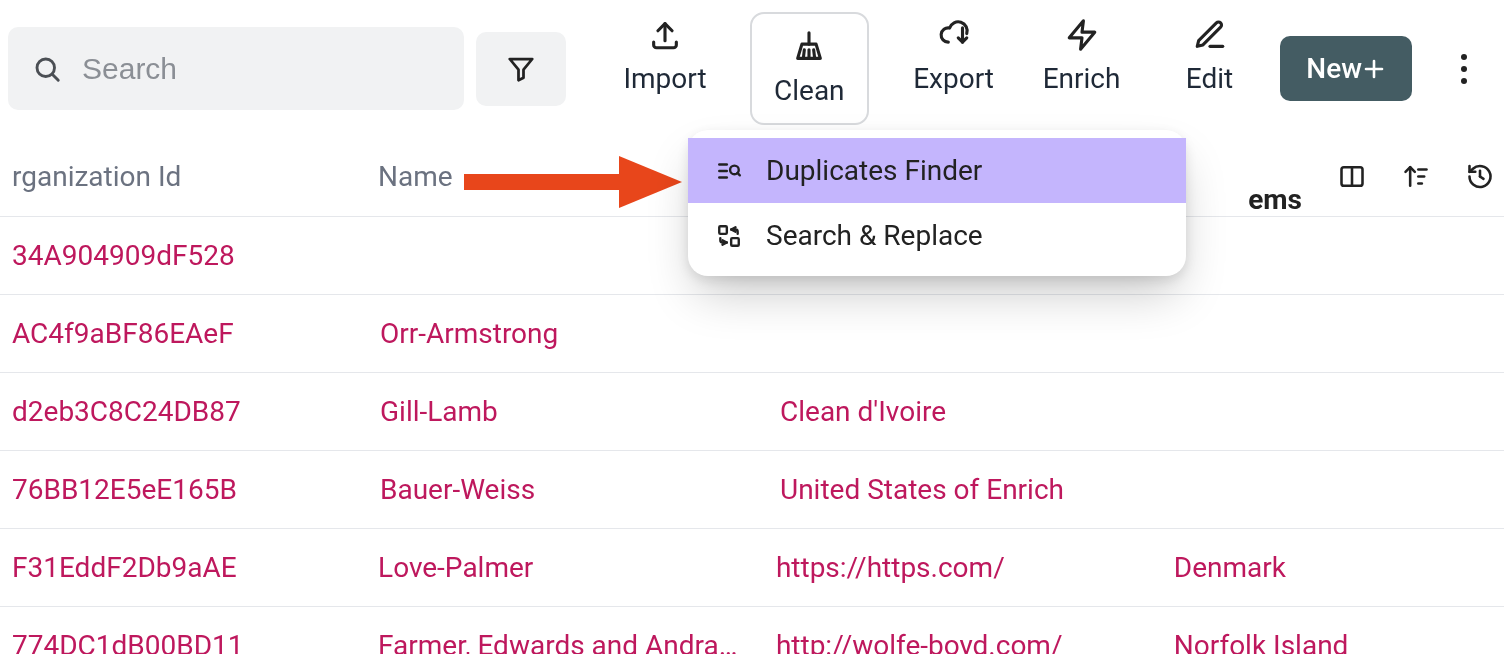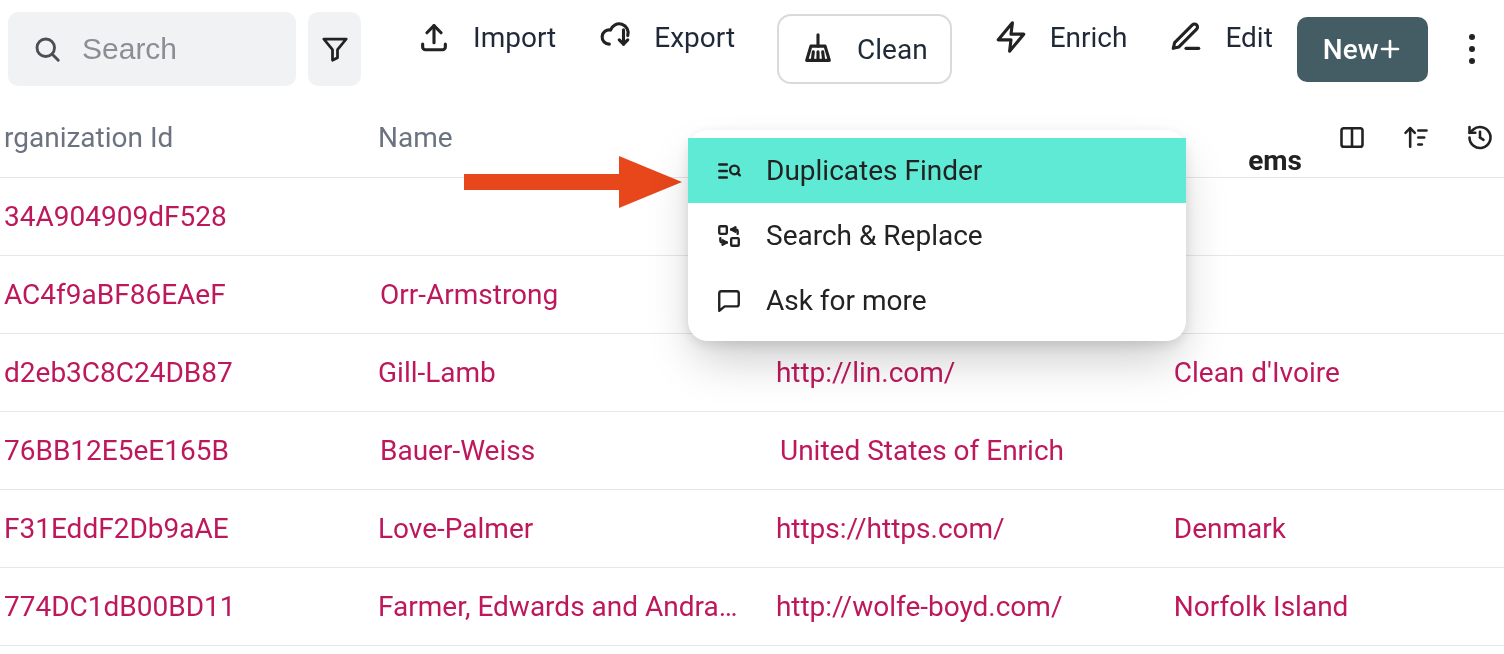--- a/index.html
+++ b/index.html
@@ -27,21 +27,21 @@
     align-items:center;
     padding:12px 20px 12px 8px;
     gap:12px;
   }
   .search{
     display:flex;
     align-items:center;
     gap:18px;
     background:var(--chip);
     border-radius:10px;
-    height:74px;
+    height:83px;
     padding:0 24px;
     width:456px;
   }
   .search input{
     border:none;
     outline:none;
     background:transparent;
     font-size:30px;
     color:var(--text);
     width:100%;
@@ -57,22 +57,23 @@
     justify-content:center;
   }
   .tools{
     display:flex;
     align-items:flex-start;
     gap:42px;
     margin-left:44px;
   }
   .tool{
     display:flex;
-    align-items:center;
-    gap:22px;
+    flex-direction:column;
+    align-items:center;
+    gap:10px;
     min-width:86px;
     padding-top:6px;
     border-radius:14px;
     padding-bottom:8px;
   }
   .tool .tlabel{font-size:28px;color:var(--text);}
   .tool.active{
     border:2px solid #d8dadd;
     padding:16px 22px 16px;
   }
@@ -107,21 +108,21 @@
     color:var(--muted);
     font-size:28px;
     position:relative;
   }
   .theadrow .th, .trow .td{
     overflow:hidden;
     white-space:nowrap;
     text-overflow:ellipsis;
     padding-right:18px;
   }
-  .c-org  { width:380px; padding-left:4px;  }
+  .c-org  { width:380px; padding-left:12px;  }
   .c-name { width:400px; }
   .c-url  { width:400px; }
   .c-country{ width:332px; }
 
   .trow{
     display:flex;
     align-items:center;
     border-bottom:1px solid var(--border);
     height:78px;
     font-size:28px;
@@ -156,21 +157,21 @@
     z-index:20;
   }
   .dd-item{
     display:flex;
     align-items:center;
     gap:22px;
     padding:16px 26px;
     font-size:28px;
     color:#222;
   }
-  .dd-item.sel{background:#5eead4;}
+  .dd-item.sel{background:#c4b5fd;}
   .dd-item .iico{width:30px;display:flex;justify-content:center;}
 
   
   .arrow{
     position:absolute;
     left:464px;
     top:152px;
     z-index:15;
   }
 
@@ -202,41 +203,41 @@
     <div class="tool">
       <span>
         <svg width="34" height="34" viewBox="0 0 24 24" fill="none" stroke="#222" stroke-width="2.2" stroke-linecap="round" stroke-linejoin="round">
             <path d="M4 17v2a2 2 0 0 0 2 2h12a2 2 0 0 0 2-2v-2"></path>
             <polyline points="7 9 12 4 17 9"></polyline>
             <line x1="12" y1="4" x2="12" y2="16"></line>
           </svg>
       </span>
       <span class="tlabel">Import</span>
     </div>
-    <div class="tool">
-      <span>
-        <svg width="34" height="34" viewBox="0 0 24 24" fill="none" stroke="#222" stroke-width="2.2" stroke-linecap="round" stroke-linejoin="round">
-            <path d="M8 17a5 5 0 1 1 .9-9.9A6 6 0 0 1 21 11"></path>
-            <polyline points="15 14 18 17 21 14"></polyline>
-            <line x1="18" y1="7" x2="18" y2="17"></line>
-          </svg>
-      </span>
-      <span class="tlabel">Export</span>
-    </div>
     <div class="tool active">
       <span>
         <svg width="34" height="34" viewBox="0 0 24 24" fill="none" stroke="#222" stroke-width="2.2" stroke-linecap="round" stroke-linejoin="round">
             <line x1="12" y1="2" x2="12" y2="10"></line>
             <path d="M7 10h10l3 10H4z"></path>
             <line x1="8" y1="20" x2="8.7" y2="14"></line>
             <line x1="12" y1="20" x2="12" y2="14"></line>
             <line x1="16" y1="20" x2="15.3" y2="14"></line>
           </svg>
       </span>
       <span class="tlabel">Clean</span>
+    </div>
+    <div class="tool">
+      <span>
+        <svg width="34" height="34" viewBox="0 0 24 24" fill="none" stroke="#222" stroke-width="2.2" stroke-linecap="round" stroke-linejoin="round">
+            <path d="M8 17a5 5 0 1 1 .9-9.9A6 6 0 0 1 21 11"></path>
+            <polyline points="15 14 18 17 21 14"></polyline>
+            <line x1="18" y1="7" x2="18" y2="17"></line>
+          </svg>
+      </span>
+      <span class="tlabel">Export</span>
     </div>
     <div class="tool">
       <span>
         <svg width="34" height="34" viewBox="0 0 24 24" fill="none" stroke="#222" stroke-width="2.2" stroke-linecap="round" stroke-linejoin="round">
             <polygon points="13 2 3 14 12 14 11 22 21 10 12 10 13 2"></polygon>
           </svg>
       </span>
       <span class="tlabel">Enrich</span>
     </div>
     <div class="tool">
@@ -312,21 +313,20 @@
       <div class="td c-country">Western Sahara</div>
     </div>
     <div class="trow">
       <div class="td c-org">AC4f9aBF86EAeF</div>
       <div class="td c-name">Orr-Armstrong</div>
       <div class="td c-url"></div>
     </div>
     <div class="trow">
       <div class="td c-org">d2eb3C8C24DB87</div>
       <div class="td c-name">Gill-Lamb</div>
-      <div class="td c-url">http://lin.com/</div>
       <div class="td c-country">Clean d'Ivoire</div>
     </div>
     <div class="trow">
       <div class="td c-org">76BB12E5eE165B</div>
       <div class="td c-name">Bauer-Weiss</div>
       <div class="td c-country">United States of Enrich</div>
     </div>
     <div class="trow">
       <div class="td c-org">F31EddF2Db9aAE</div>
       <div class="td c-name">Love-Palmer</div>
@@ -367,21 +367,13 @@
           <rect x="3" y="3" width="7" height="7" rx="1"></rect>
           <rect x="14" y="14" width="7" height="7" rx="1"></rect>
           <path d="M14 6h4a2 2 0 0 1 2 2v2"></path>
           <polyline points="18 4 14 6 18 8" fill="none"></polyline>
           <path d="M10 18H6a2 2 0 0 1-2-2v-2"></path>
           <polyline points="6 20 10 18 6 16" fill="none"></polyline>
         </svg>
     </span>
     <span>Search &amp; Replace</span>
   </div>
-  <div class="dd-item">
-    <span class="iico">
-      <svg width="26" height="26" viewBox="0 0 24 24" fill="none" stroke="#222" stroke-width="2.2" stroke-linecap="round" stroke-linejoin="round">
-          <path d="M21 15a2 2 0 0 1-2 2H8l-5 4V5a2 2 0 0 1 2-2h14a2 2 0 0 1 2 2z"></path>
-        </svg>
-    </span>
-    <span>Ask for more</span>
-  </div>
 </div>
 
 </body></html>

